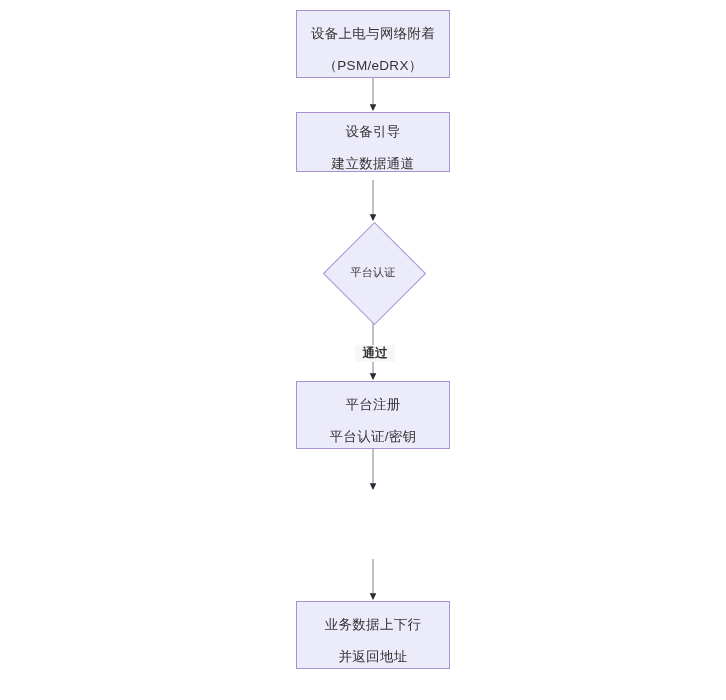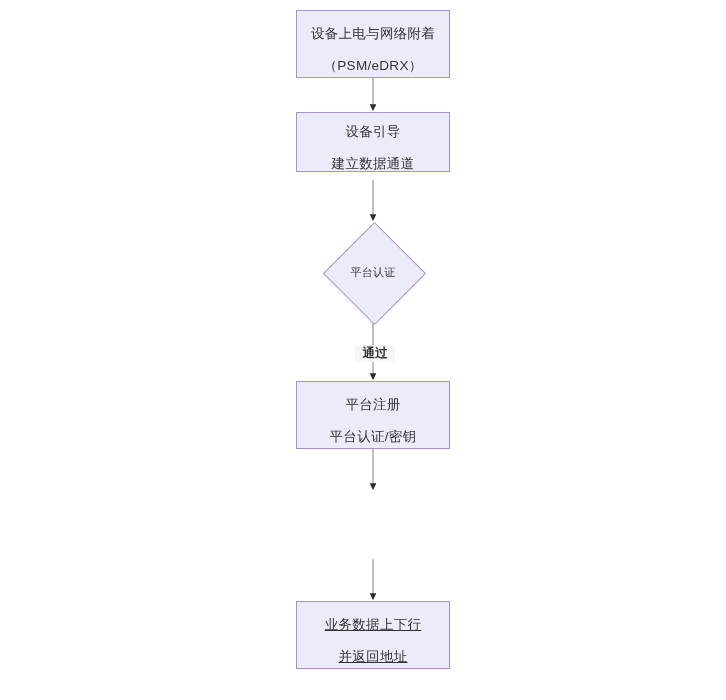--- a/index.html
+++ b/index.html
@@ -72,18 +72,18 @@
   </div>
 
   <div class="edge-label" style="left:355px;top:345px;width:36px;font-weight:bold;">通过</div>
 
   <div class="node" style="left:296px;top:381px;width:154px;height:68px;text-align:right;">
     <span class="ln">平台注册</span>
     <span class="ln">平台认证/密钥</span>
   </div>
 
 
-  <div class="node" style="left:296px;top:601px;width:154px;height:68px;text-decoration:underline;">
+  <div class="node" style="left:296px;top:601px;width:154px;height:68px;">
     <span class="ln">业务数据上下行</span>
     <span class="ln">并返回地址</span>
   </div>
 
 </div>
 
 </body></html>

